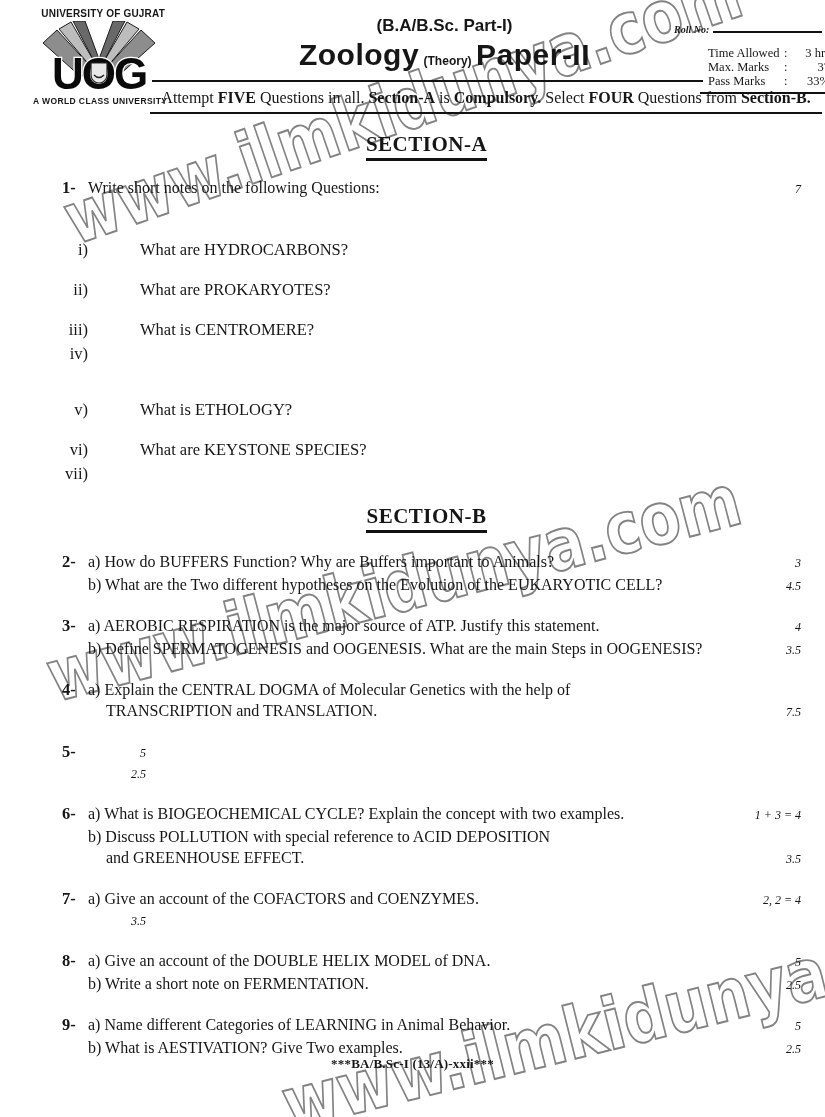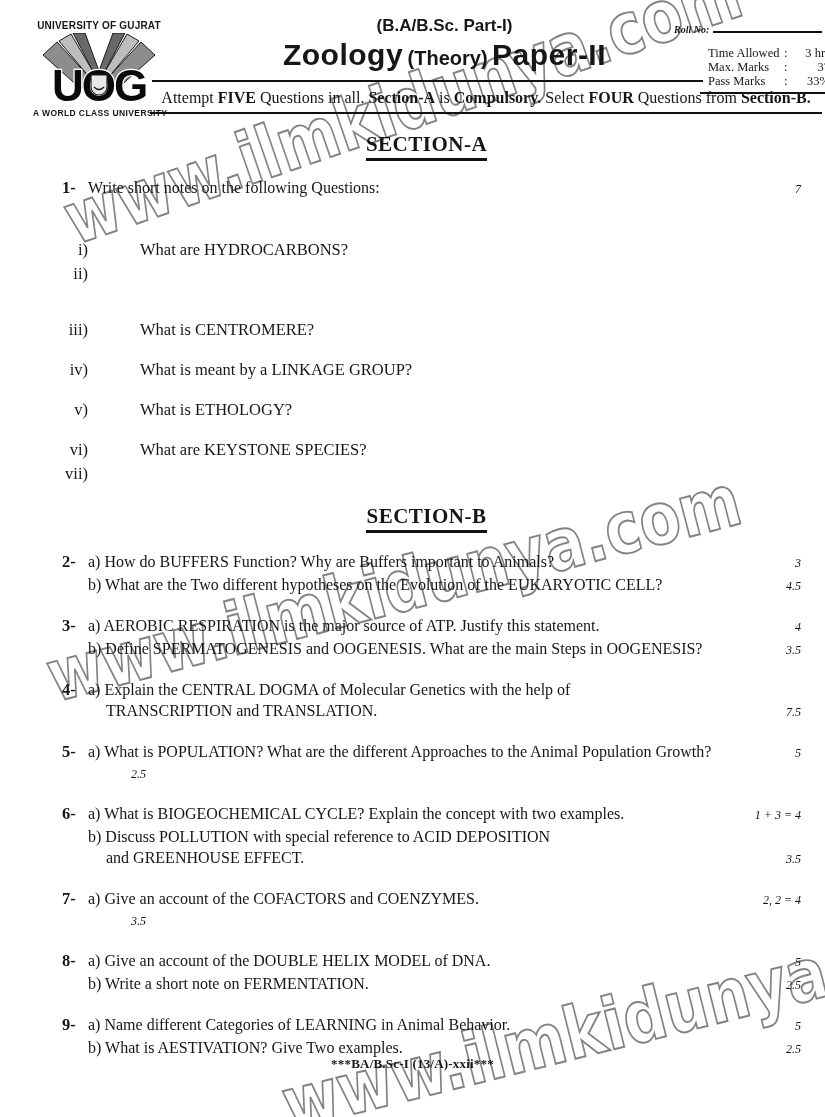--- a/index.html
+++ b/index.html
@@ -8,28 +8,28 @@
     background:#ffffff;overflow:hidden;
     font-family:"Liberation Serif",serif;color:#161616;
   }
   
   .wm{position:absolute;pointer-events:none;overflow:visible;}
   .wm text{
     font-family:"DejaVu Sans",sans-serif;font-weight:bold;
     fill:none;stroke:#6e6e6e;stroke-width:2;opacity:.85;
   }
   
-  .logo{position:absolute;left:33px;top:20px;width:132px;text-align:center;}
+  .logo{position:absolute;left:33px;top:8px;width:132px;text-align:right;}
   .logo-top{font-family:"Liberation Sans",sans-serif;font-weight:bold;font-size:10px;letter-spacing:.2px;white-space:nowrap;}
   .logo-bottom{font-family:"Liberation Sans",sans-serif;font-weight:bold;font-size:8.5px;letter-spacing:.4px;white-space:nowrap;margin-top:1px;}
   .title-block{position:absolute;left:242px;top:16px;width:405px;text-align:center;font-family:"Liberation Sans",sans-serif;}
   .part-line{font-weight:bold;font-size:17px;}
   .subject-line{margin-top:2px;white-space:nowrap;}
   .subject-line .big{font-weight:bold;font-size:30px;letter-spacing:.5px;margin-top:44px;}
-  .subject-line .small{font-weight:bold;font-size:20px;}
+  .subject-line .small{font-weight:bold;font-size:12px;}
   .roll{position:absolute;left:674px;top:24px;width:148px;display:flex;align-items:flex-end;}
   .roll-label{font-weight:bold;font-style:italic;font-size:10px;white-space:nowrap;}
   .roll-line{flex:1;border-bottom:2px solid #111;margin-left:4px;margin-bottom:2px;}
   .infobox{position:absolute;left:700px;top:45px;width:122px;border-bottom:2px solid #111;padding:1px 0 4px 8px;}
   .info-row{display:grid;grid-template-columns:1fr 10px 36px;font-size:12.5px;line-height:14px;}
   .info-row .v{text-align:right;}
   .rule-title{position:absolute;left:152px;top:80px;width:551px;height:2px;background:#111;}
   .instruction{position:absolute;left:150px;top:89px;width:672px;text-align:center;font-size:16px;white-space:nowrap;}
   .rule-full{position:absolute;left:150px;top:112px;width:672px;height:2px;background:#111;}
   
@@ -141,28 +141,28 @@
       <span class="qmark">7</span>
     </div>
 
     <div class="qwrap sa-items" id="sa-items">
         <div class="sa-item">
           <span class="sa-num">i)</span>
           <span class="sa-text">What are HYDROCARBONS?</span>
         </div>
         <div class="sa-item">
           <span class="sa-num">ii)</span>
+          <span class="sa-text">What are PROKARYOTES?</span>
         </div>
         <div class="sa-item">
           <span class="sa-num">iii)</span>
           <span class="sa-text">What is CENTROMERE?</span>
         </div>
         <div class="sa-item">
           <span class="sa-num">iv)</span>
-          <span class="sa-text">What is meant by a LINKAGE GROUP?</span>
         </div>
         <div class="sa-item">
           <span class="sa-num">v)</span>
           <span class="sa-text">What is ETHOLOGY?</span>
         </div>
         <div class="sa-item">
           <span class="sa-num">vi)</span>
           <span class="sa-text">What are KEYSTONE SPECIES?</span>
         </div>
         <div class="sa-item">
@@ -207,21 +207,20 @@
           </div>
           <div class="line">
             <span class="qno"></span>
             <span class="qtext cont">TRANSCRIPTION and TRANSLATION.</span>
             <span class="qmark">7.5</span>
           </div>
         </div>
         <div class="qwrap qb">
           <div class="line">
             <span class="qno">5-</span>
-            <span class="qtext">a) What is POPULATION? What are the different Approaches to the Animal Population Growth?</span>
             <span class="qmark">5</span>
           </div>
           <div class="line">
             <span class="qno"></span>
             <span class="qmark">2.5</span>
           </div>
         </div>
         <div class="qwrap qb">
           <div class="line">
             <span class="qno">6-</span>

